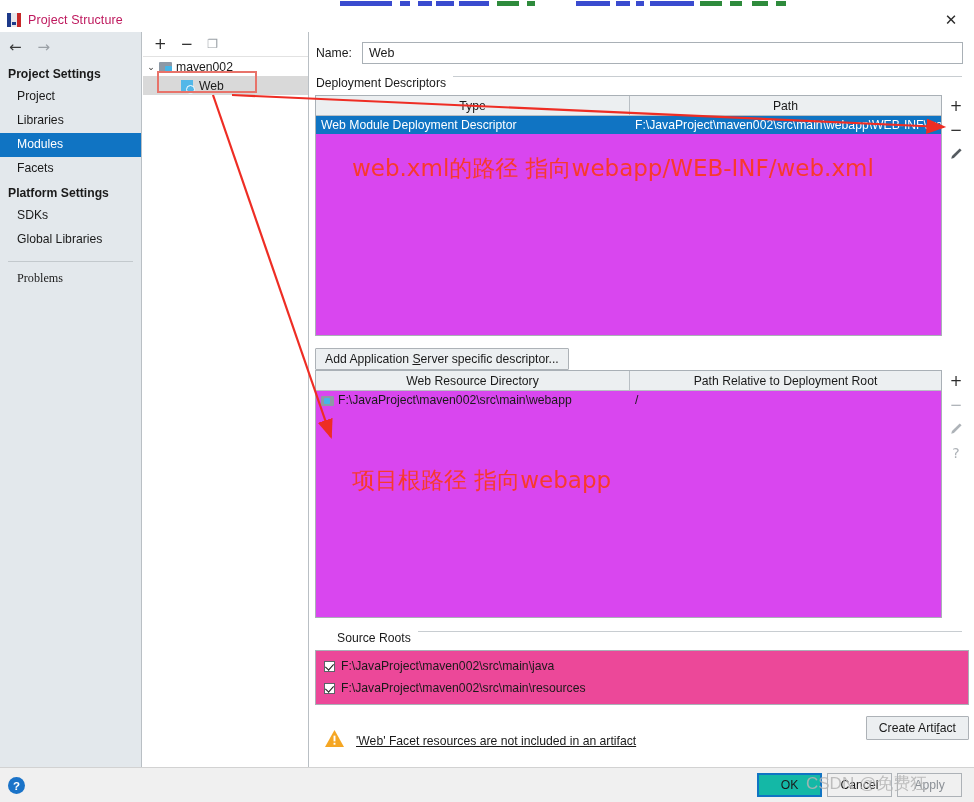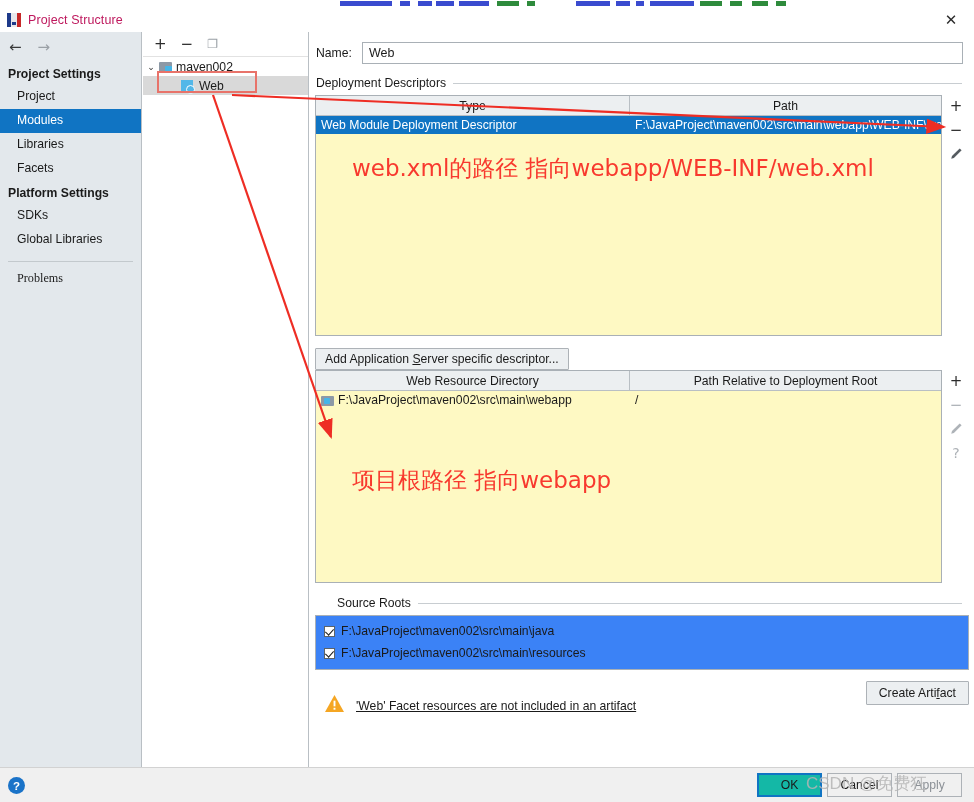--- a/index.html
+++ b/index.html
@@ -122,29 +122,29 @@
   }
   .name-row { display:flex; align-items:center; padding:10px 11px 0 6px; }
   .name-label { font-size:12.2px; color:#1a1a1a; width:46px; }
   .name-input {
     flex:1; height:22px; border:1px solid #a9b0b6; background:#ffffff;
     font-size:12.5px; color:#1a1a1a; padding:0 6px; box-sizing:border-box;
     font-family:"Liberation Sans", sans-serif; outline:none;
   }
 
   .section-title-row {
-    display:flex; align-items:center; gap:7px; padding:12px 12px 5px 6px;
+    display:flex; gap:7px; padding:12px 12px 5px 6px;
   }
   .section-title { font-size:12.2px; color:#1a1a1a; white-space:nowrap; }
   .section-rule { flex:1; height:1px; background:#c8cdd1; }
 
   
   .table-wrap { position:relative; margin:0 4px 0 5px; display:flex; }
   .table-box {
-    flex:1; border:1px solid #a9b0b6; box-sizing:border-box; background:#fef9c3;
+    flex:1; border:1px solid #a9b0b6; box-sizing:border-box; background:#d946ef;
     overflow:hidden;
   }
   .thead { display:flex; height:19px; background:#eceff1; border-bottom:1px solid #b9bfc4; }
   .th {
     font-size:12.2px; color:#1a1a1a; display:flex; align-items:center; justify-content:center;
     box-sizing:border-box;
   }
   .th.sep { border-right:1px solid #b9bfc4; }
   .trow { display:flex; height:18px; align-items:center; font-size:12.2px; }
   .trow.sel { background:#1074c3; color:#ffffff; }
@@ -171,21 +171,21 @@
   
   .btn {
     background:#eceff1; border:1px solid #adb2b7; font-size:12.2px; color:#1a1a1a;
     padding:3px 9px; font-family:"Liberation Sans", sans-serif; cursor:default;
     border-radius:1px; white-space:nowrap;
   }
   .btn u { text-decoration:underline; }
 
   
   .src-box {
-    margin:0 5px; border:1px solid #a9b0b6; background:#3b82f6; box-sizing:border-box;
+    margin:0 5px; border:1px solid #a9b0b6; background:#ec4899; box-sizing:border-box;
     padding:4px 0 5px 0;
   }
   .src-row { display:flex; align-items:center; height:22px; padding-left:8px; font-size:12.2px;}
   .cb {
     width:11px; height:11px; border:1px solid #5c6368; background:#ffffff;
     margin-right:6px; position:relative; flex:0 0 auto; box-sizing:border-box;
   }
   .cb:after {
     content:""; position:absolute; left:2px; top:0px; width:4px; height:7px;
     border:solid #1a1a1a; border-width:0 1.6px 1.6px 0; transform:rotate(42deg);
@@ -273,22 +273,22 @@
   <div class="dialog-body">
 
     <div class="left-panel">
       <div class="nav-arrows">
         <span class="nav-arrow">←</span>
         <span class="nav-arrow disabled">→</span>
       </div>
 
       <div class="group-head">Project Settings</div>
       <div class="nav-item">Project</div>
+      <div class="nav-item">Libraries</div>
       <div class="nav-item selected">Modules</div>
-      <div class="nav-item">Libraries</div>
       <div class="nav-item">Facets</div>
 
       <div class="group-head">Platform Settings</div>
       <div class="nav-item">SDKs</div>
       <div class="nav-item">Global Libraries</div>
 
       <div class="left-sep"></div>
       <div class="nav-item" style="padding-top:8px;font-family:Liberation Serif, serif;">Problems</div>
     </div>
 
@@ -351,21 +351,21 @@
             </svg>
           </span>
         </div>
       </div>
 
       <div style="padding:12px 0 0 5px;">
         <button class="btn"><span>Add Application </span><u>S</u><span>erver specific descriptor...</span></button>
       </div>
 
 
-      <div class="table-wrap" style="height:213px;">
+      <div class="table-wrap" style="height:248px;">
         <div class="table-box">
           <div class="thead">
             <div class="th sep" style="width:314px;">Web Resource Directory</div>
             <div class="th" style="flex:1;">Path Relative to Deployment Root</div>
           </div>
           <div class="trow">
             <div class="td" style="width:314px;">
               <span class="dir-icon">
                   <i class="b"></i>
                   <i class="c"></i>

